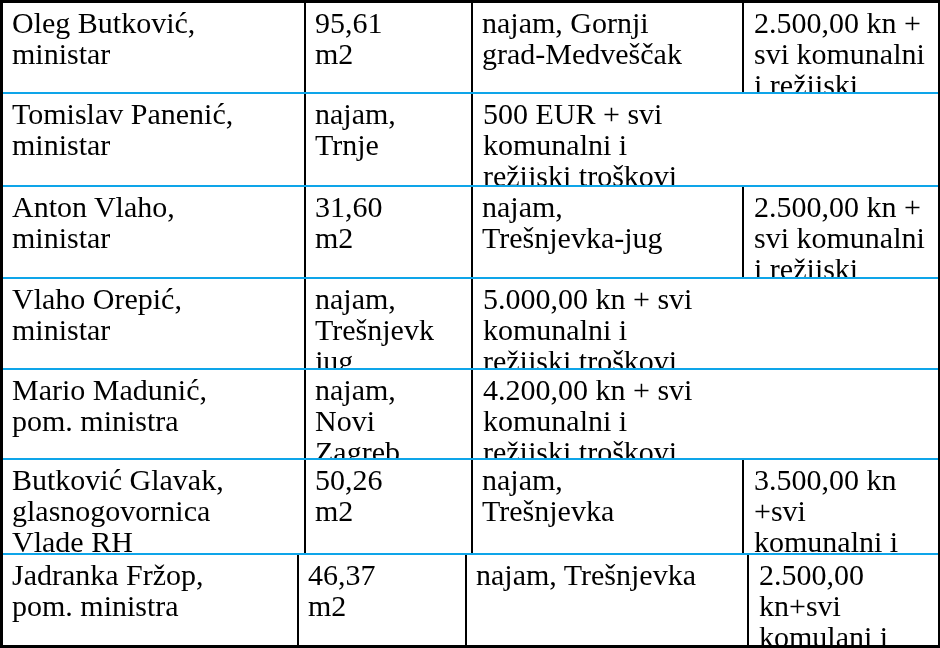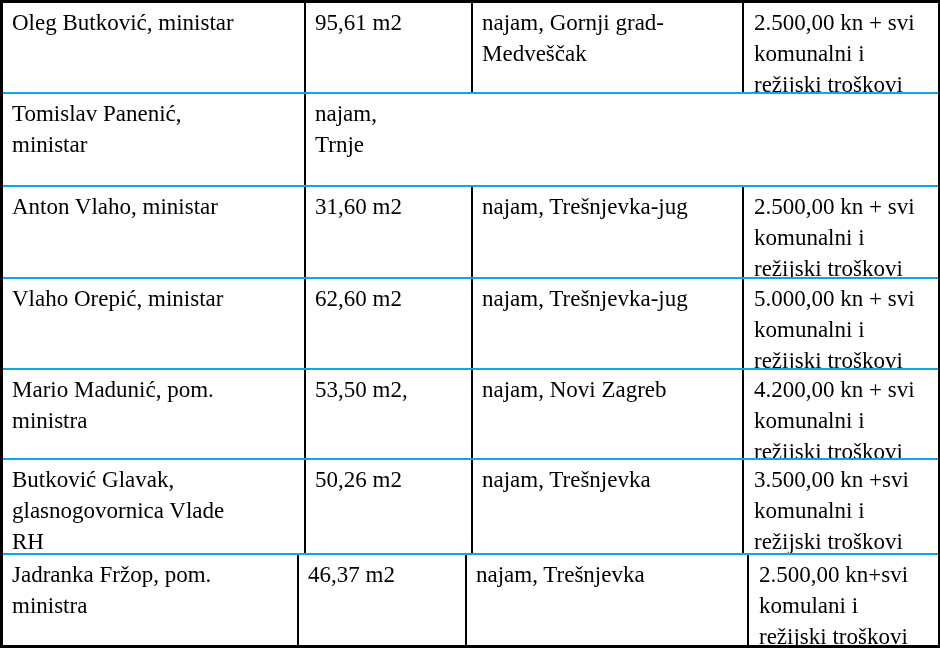--- a/index.html
+++ b/index.html
@@ -38,21 +38,21 @@
   .row + .row {
     border-top: 2px solid #0ea5e9;
   }
   
   .row:last-child {
     grid-template-columns: 258px 168px 282px 1fr;
   }
   .cell {
     box-sizing: border-box;
     padding: 4px 8px 0 9px;
-    font-size: 23px;
+    font-size: 30px;
     line-height: 31px;
     overflow: hidden;
     white-space: normal;
   }
   .cell + .cell {
     border-left: 2px solid #000;
     margin-left: 36px;
   }
   .cell.cost {
     padding-left: 10px;
@@ -67,39 +67,38 @@
     <div class="row">
       <div class="cell">Oleg Butković, ministar</div>
       <div class="cell">95,61 m2</div>
       <div class="cell">najam, Gornji grad-Medveščak</div>
       <div class="cell cost">2.500,00 kn + svi komunalni i režijski troškovi</div>
     </div>
 
     <div class="row">
       <div class="cell">Tomislav Panenić, ministar</div>
       <div class="cell">najam, Trnje</div>
+      <div class="cell cost">500 EUR + svi komunalni i režijski troškovi</div>
     </div>
 
     <div class="row">
       <div class="cell">Anton Vlaho, ministar</div>
       <div class="cell">31,60 m2</div>
       <div class="cell">najam, Trešnjevka-jug</div>
       <div class="cell cost">2.500,00 kn + svi komunalni i režijski troškovi</div>
     </div>
 
     <div class="row">
       <div class="cell">Vlaho Orepić, ministar</div>
-      <div class="cell">62,60 m2</div>
       <div class="cell">najam, Trešnjevka-jug</div>
       <div class="cell cost">5.000,00 kn + svi komunalni i režijski troškovi</div>
     </div>
 
     <div class="row">
       <div class="cell">Mario Madunić, pom. ministra</div>
-      <div class="cell">53,50 m2,</div>
       <div class="cell">najam, Novi Zagreb</div>
       <div class="cell cost">4.200,00 kn + svi komunalni i režijski troškovi</div>
     </div>
 
     <div class="row">
       <div class="cell">Butković Glavak, glasnogovornica Vlade RH</div>
       <div class="cell">50,26 m2</div>
       <div class="cell">najam, Trešnjevka</div>
       <div class="cell cost">3.500,00 kn +svi komunalni i režijski troškovi</div>
     </div>

